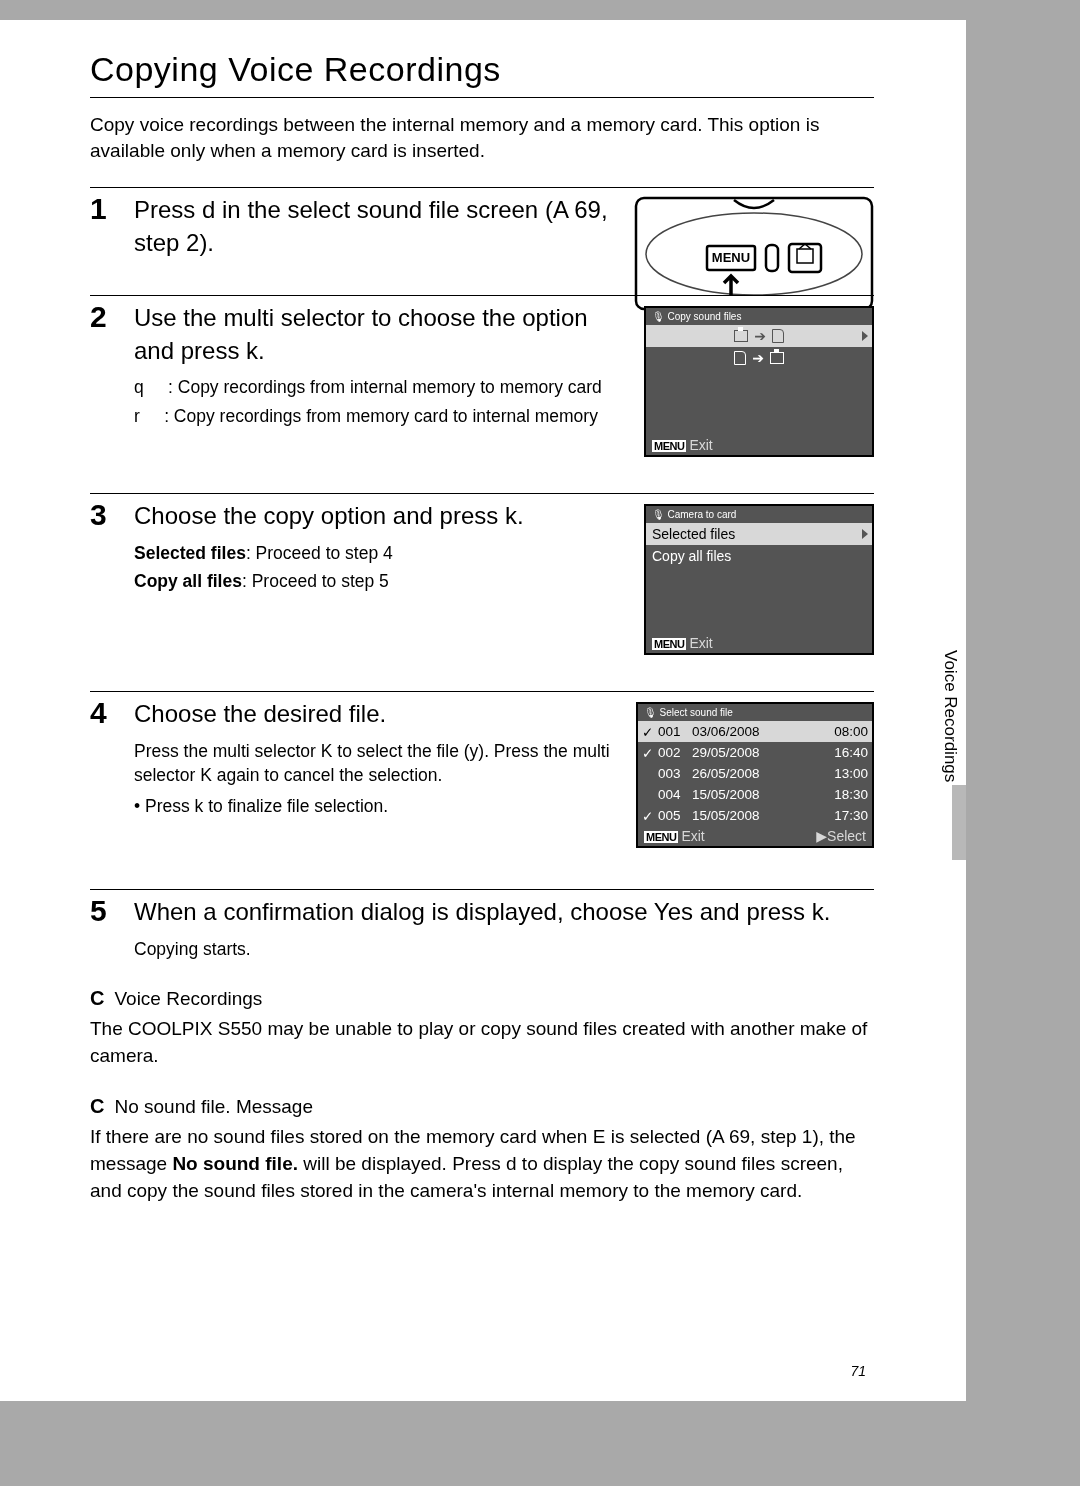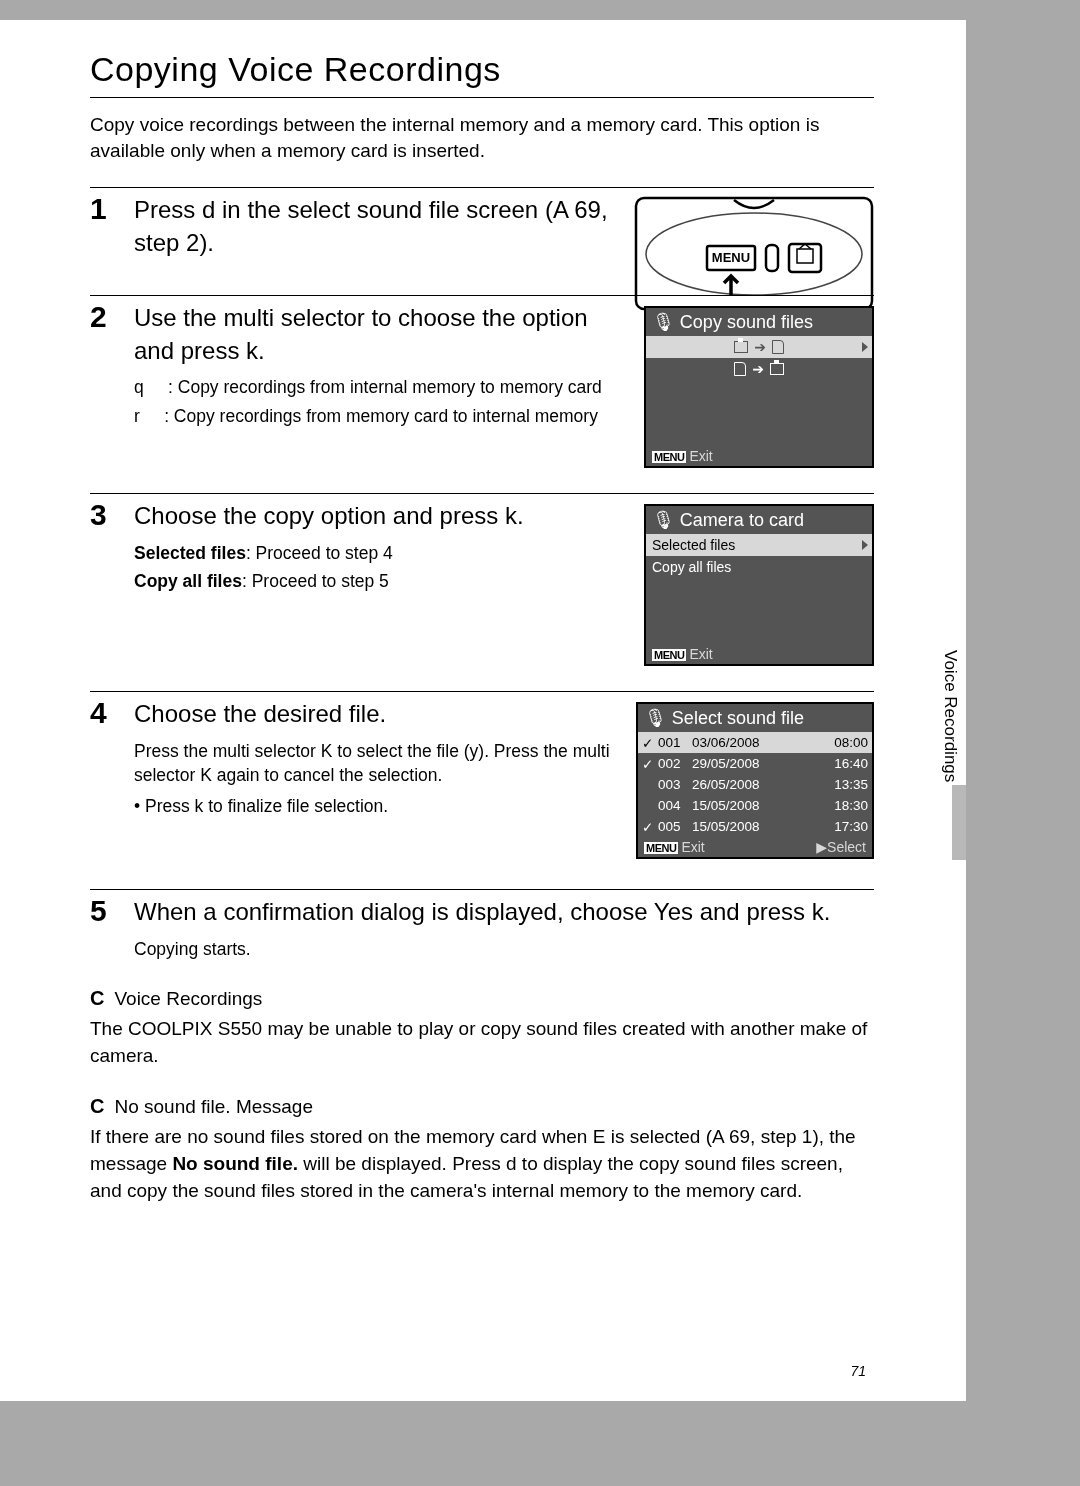--- a/index.html
+++ b/index.html
@@ -73,21 +73,21 @@
     top: 10px;
     border: 2px solid #000;
     background: #545454;
     color: #fff;
     font-size: 15px;
     width: 230px;
   }
   .screen-header {
     background: #545454;
     padding: 3px 6px;
-    font-size: 18px;
+    font-size: 10px;
   }
   .screen-body { background: #545454; }
   .screen-row {
     padding: 0 6px;
     height: 22px;
     display: flex;
     align-items: center;
     justify-content: center;
     gap: 6px;
     font-size: 14px;
@@ -311,21 +311,21 @@
           <div class="screen-list-row">
             <span class="mark">✓</span>
               <span class="num">002</span>
               <span class="date">29/05/2008</span>
               <span class="time">16:40</span>
           </div>
           <div class="screen-list-row">
             <span class="mark"></span>
               <span class="num">003</span>
               <span class="date">26/05/2008</span>
-              <span class="time">13:35</span>
+              <span class="time">13:00</span>
           </div>
           <div class="screen-list-row">
             <span class="mark"></span>
               <span class="num">004</span>
               <span class="date">15/05/2008</span>
               <span class="time">18:30</span>
           </div>
           <div class="screen-list-row">
             <span class="mark">✓</span>
               <span class="num">005</span>

